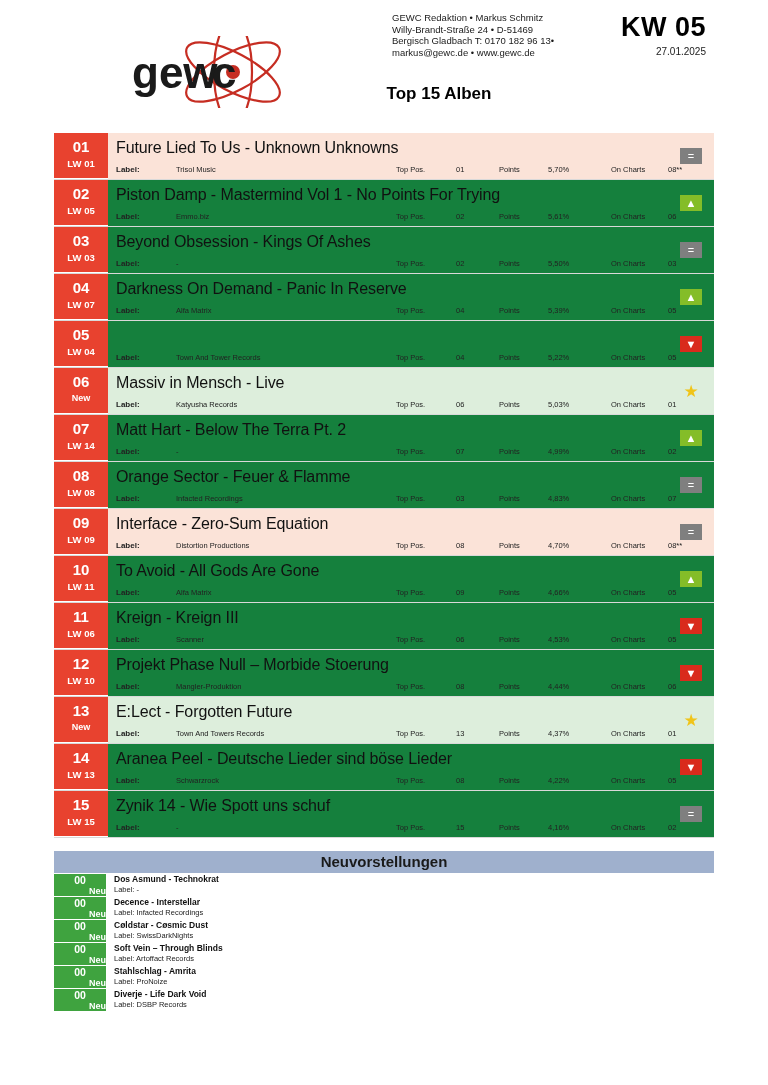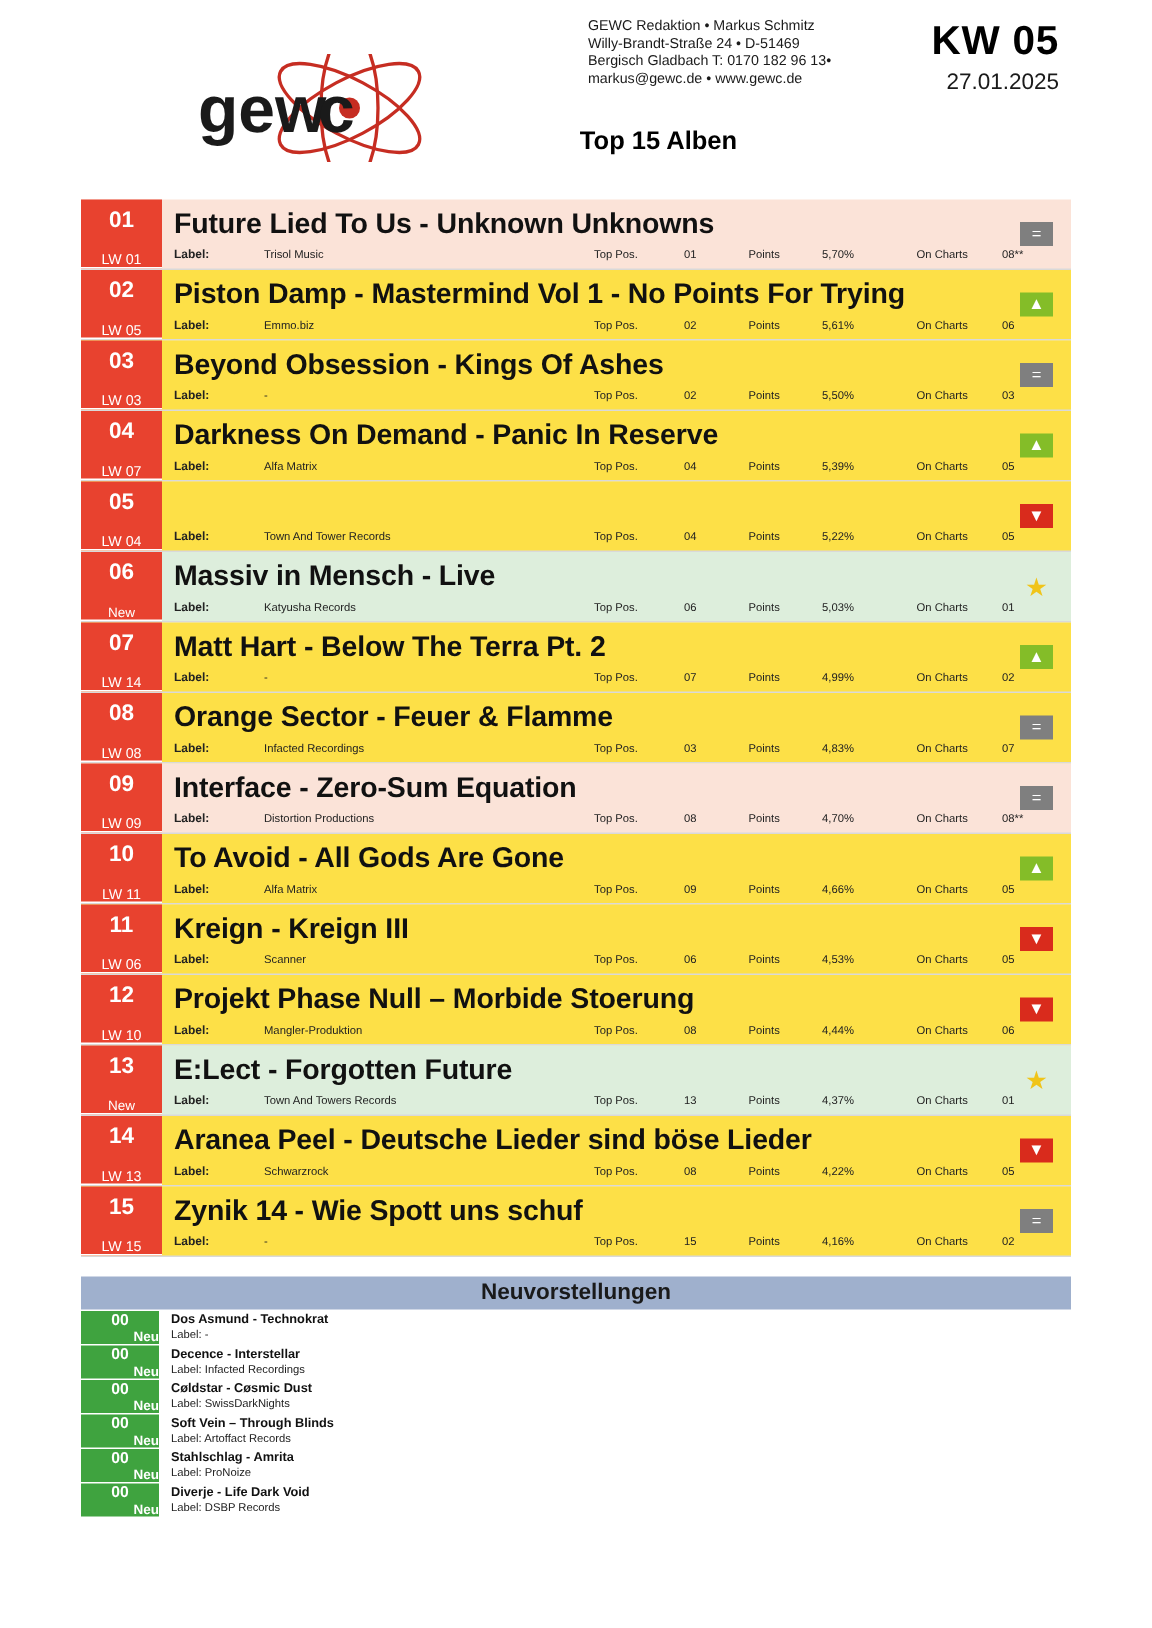--- a/index.html
+++ b/index.html
@@ -46,21 +46,21 @@
     text-align: right;
   }
   .kw-title {
     font-size: 27px;
     font-weight: bold;
     color: #000;
     letter-spacing: 0.5px;
     line-height: 30px;
   }
   .kw-date {
-    font-size: 15px;
+    font-size: 10px;
     color: #1a1a1a;
     margin-top: 4px;
   }
   .top-alben {
     position: absolute;
     left: 0; right: 0;
     top: 84px;
     text-align: center;
     font-size: 17px;
     font-weight: bold;
@@ -75,52 +75,52 @@
     top: 133px;
     width: 660px;
   }
   .entry {
     display: flex;
     height: 47px;
     border-bottom: 1px solid #d9d9d9;
   }
   .entry.shade-peach { background: #fbe3d8; }
   .entry.shade-green { background: #ddeedc; }
-  .entry.shade-white { background: #fde047; }
+  .entry.shade-white { background: #15803d; }
 
   .rankbox {
     width: 54px;
     min-width: 54px;
     background: #e8422f;
     color: #ffffff;
     text-align: center;
     padding-top: 5px;
     border-bottom: 1px solid #ffffff;
   }
   .rankbox .rk {
     font-size: 15px;
     font-weight: bold;
     line-height: 17px;
   }
   .rankbox .lw {
     font-size: 9.5px;
-    font-weight: normal;
+    font-weight: bold;
     line-height: 13px;
-    margin-top: 12px;
+    margin-top: 2px;
   }
   .rankbox.new .lw { font-size: 9px; }
 
   .entry-body {
     flex: 1;
     position: relative;
     padding-left: 8px;
   }
   .title {
-    font-size: 19px;
-    font-weight: bold;
+    font-size: 16px;
+    font-weight: normal;
     color: #111;
     padding-top: 6px;
     letter-spacing: -0.1px;
   }
   .meta {
     position: absolute;
     left: 8px;
     right: 0;
     top: 29px;
     height: 16px;

